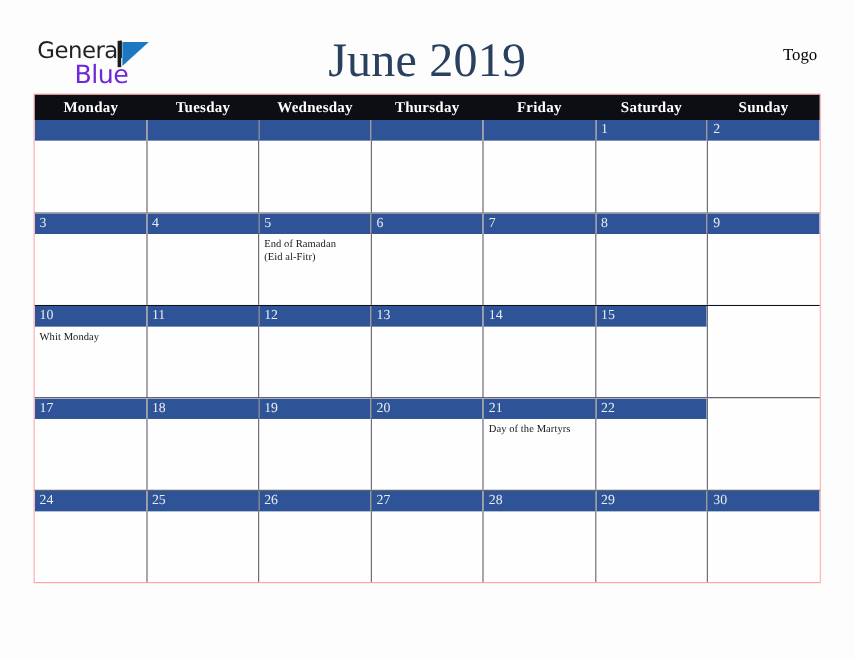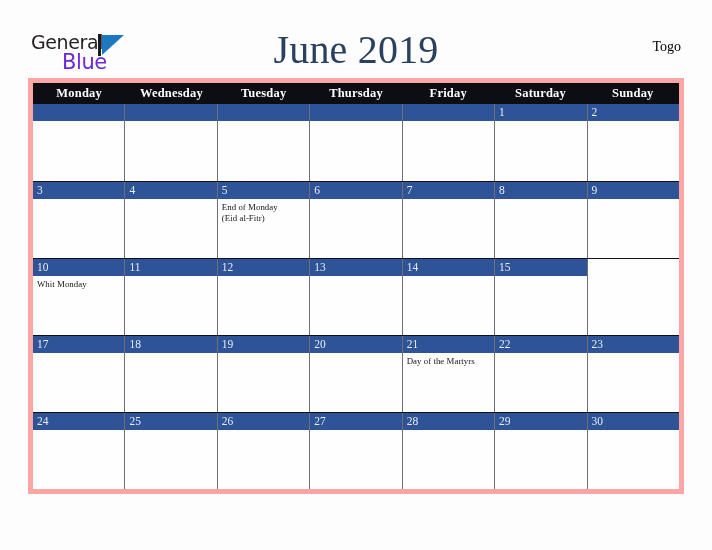--- a/index.html
+++ b/index.html
@@ -94,21 +94,21 @@
     font-size: 14px;
     color: #000000;
   }
 
   
   .calendar {
     position: absolute;
     left: 28px;
     top: 78px;
     width: 656px;
-    border: 5px solid #fca5a5;
+    border: 1px solid #fca5a5;
     box-sizing: border-box;
   }
 
   .dow-row {
     display: flex;
     background: #0d0d14;
     height: 21px;
   }
   .dow-cell {
     flex: 1 1 0;
@@ -188,22 +188,22 @@
     <div class="title">June 2019</div>
 
     <div class="country">Togo</div>
 
   </div>
 
   <div class="calendar">
 
     <div class="dow-row">
       <div class="dow-cell">Monday</div>
+      <div class="dow-cell">Tuesday</div>
       <div class="dow-cell">Wednesday</div>
-      <div class="dow-cell">Tuesday</div>
       <div class="dow-cell">Thursday</div>
       <div class="dow-cell">Friday</div>
       <div class="dow-cell">Saturday</div>
       <div class="dow-cell">Sunday</div>
     </div>
 
     <div id="weeks-container">
         <div class="week-row first">
           <div class="day-cell blank">
             <div class="daynum-band">
@@ -259,21 +259,21 @@
             <div class="daynum-band">
               <span class="daynum">4</span>
             </div>
             <div class="events"></div>
           </div>
           <div class="day-cell">
             <div class="daynum-band">
               <span class="daynum">5</span>
             </div>
             <div class="events">
-              <div class="event">End of Monday</div>
+              <div class="event">End of Ramadan</div>
               <div class="event">(Eid al-Fitr)</div>
             </div>
           </div>
           <div class="day-cell">
             <div class="daynum-band">
               <span class="daynum">6</span>
             </div>
             <div class="events"></div>
           </div>
           <div class="day-cell">
@@ -371,23 +371,20 @@
               <div class="event">Day of the Martyrs</div>
             </div>
           </div>
           <div class="day-cell">
             <div class="daynum-band">
               <span class="daynum">22</span>
             </div>
             <div class="events"></div>
           </div>
           <div class="day-cell">
-            <div class="daynum-band">
-              <span class="daynum">23</span>
-            </div>
             <div class="events"></div>
           </div>
         </div>
         <div class="week-row">
           <div class="day-cell">
             <div class="daynum-band">
               <span class="daynum">24</span>
             </div>
             <div class="events"></div>
           </div>

